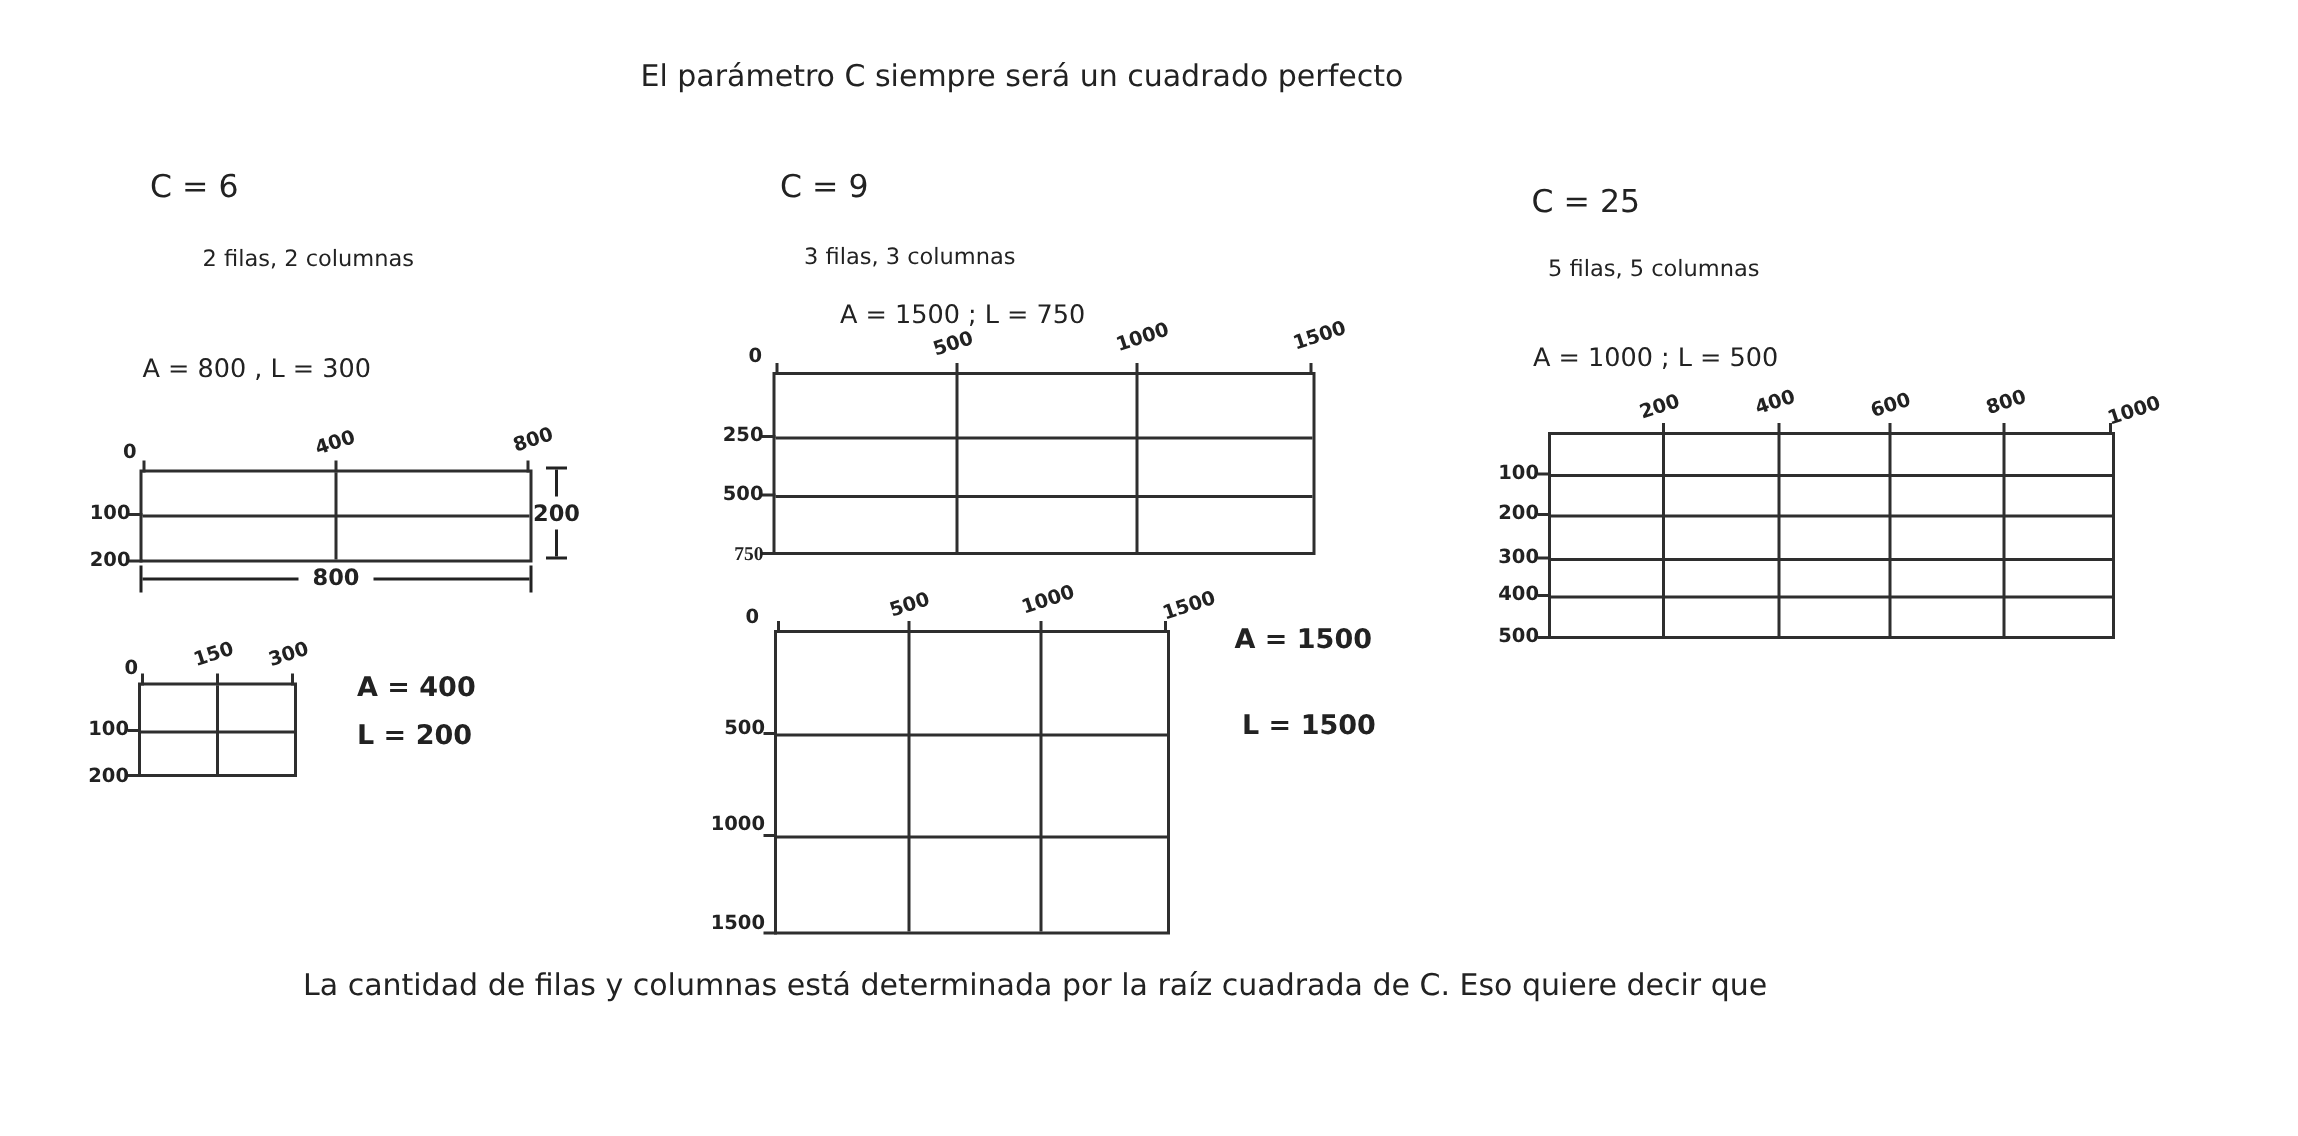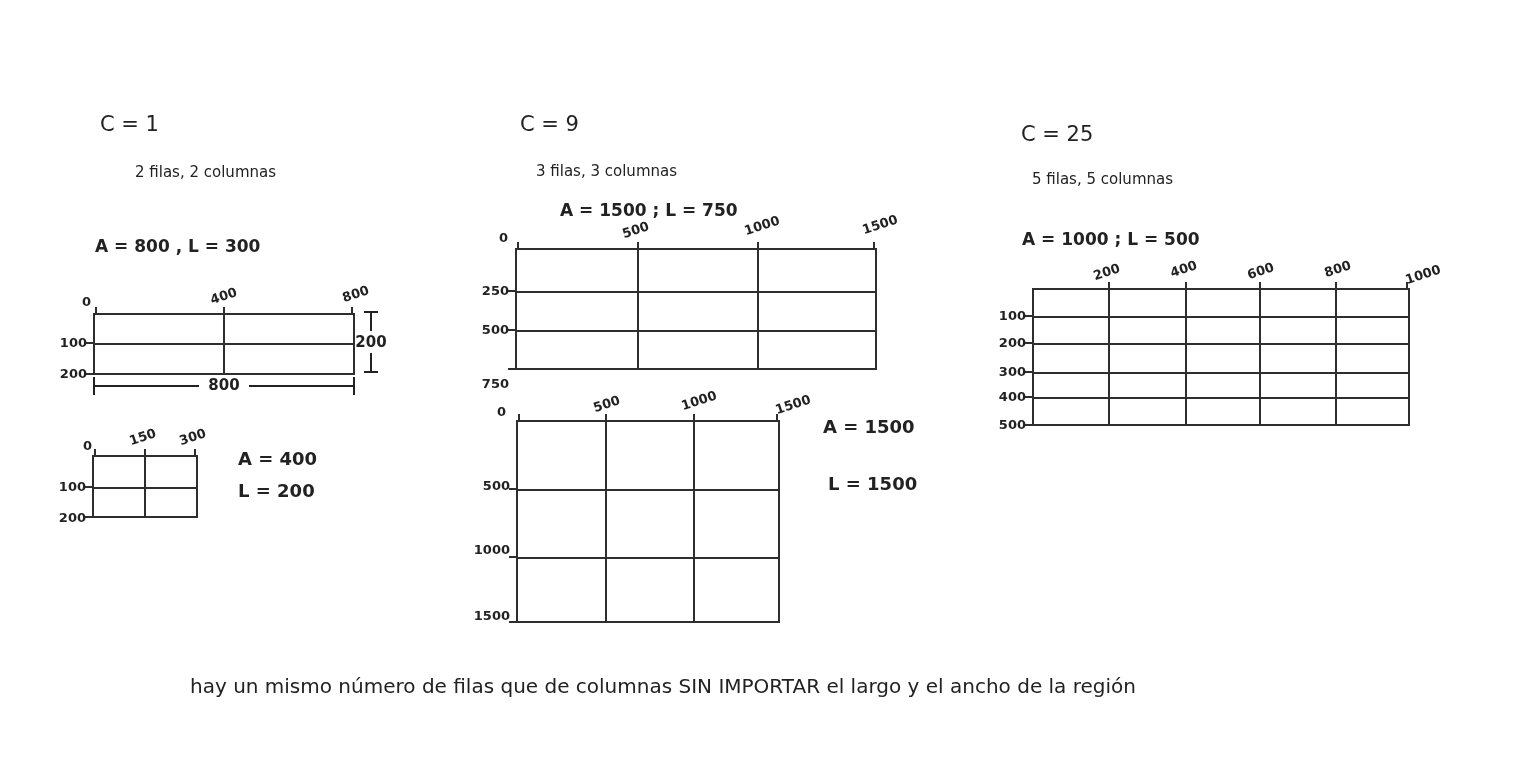--- a/index.html
+++ b/index.html
@@ -4,21 +4,21 @@
 <style>
   html,body{margin:0;padding:0;background:#ffffff;}
   .canvas{
     position:relative;width:1532px;height:757px;background:#ffffff;
     font-family:"DejaVu Sans",sans-serif;color:#222222;overflow:hidden;
   }
   .txt{position:absolute;white-space:nowrap;color:#222222;}
   .title{font-size:20px;}
   .h1{font-size:21px;}
   .h2{font-size:15px;}
-  .params{font-size:17px;font-weight:700;}
+  .params{font-size:17px;font-weight:400;}
   .side-label{font-size:18px;font-weight:700;}
   .footer{font-size:20px;}
   .grid{position:absolute;border:2px solid #2e2e2e;box-sizing:border-box;}
   .vline{position:absolute;top:0;bottom:0;width:2px;background:#2e2e2e;}
   .hline{position:absolute;left:0;right:0;height:2px;background:#2e2e2e;}
   .tx{position:absolute;top:-8px;width:2px;height:8px;background:#2e2e2e;}
   .ty{position:absolute;left:-9px;width:9px;height:2px;background:#2e2e2e;}
   .xlab{position:absolute;font-size:13px;font-weight:700;white-space:nowrap;}
   .rot{transform:rotate(-18deg);transform-origin:left bottom;}
   .ylab{position:absolute;font-size:13px;font-weight:700;white-space:nowrap;
@@ -30,22 +30,23 @@
   .measure-v{position:absolute;display:flex;flex-direction:column;align-items:center;width:26px;}
   .mcap-h{width:14px;height:2px;background:#222;flex:0 0 auto;}
   .mstem{width:2px;flex:1 1 auto;background:#222;}
   .mtext-v{flex:0 0 auto;font-size:15px;font-weight:700;padding:2px 0;}
 </style>
 </head>
 <body>
 
 <div class="canvas">
 
+  <div class="txt title" style="left:427px;top:38px;">El parámetro C siempre será un cuadrado perfecto</div>
 
-  <div class="txt h1" style="left:100px;top:112px;">C = 1</div>
+  <div class="txt h1" style="left:100px;top:112px;">C = 6</div>
   <div class="txt h2" style="left:135px;top:163px;">2 filas, 2 columnas</div>
   <div class="txt params" style="left:95px;top:236px;">A = 800 ,   L = 300</div>
 
   <div class="grid" style="left:93px;top:313px;width:262px;height:62px;">
     <div class="vline" style="left:128px;"></div>
     <div class="hline" style="top:28px;"></div>
     <div class="tx" style="left:0px;"></div>
     <div class="tx" style="left:128px;"></div>
     <div class="tx" style="left:256px;"></div>
     <div class="ty" style="top:27px;"></div>
@@ -105,21 +106,21 @@
     <div class="tx" style="left:356px;"></div>
     <div class="ty" style="top:40px;"></div>
     <div class="ty" style="top:79px;"></div>
     <div class="ty" style="top:118px;"></div>
     <div class="xlab" style="left:-18px;top:-20px;">0</div>
     <div class="xlab rot" style="left:108px;top:-24px;">500</div>
     <div class="xlab rot" style="left:230px;top:-27px;">1000</div>
     <div class="xlab rot" style="left:348px;top:-28px;">1500</div>
     <div class="ylab" style="top:33px;">250</div>
     <div class="ylab" style="top:72px;">500</div>
-    <div class="ylab" style="top:126px;">750</div>
+    <div class="ylab" style="top:111px;font-family:Liberation Serif, serif;">750</div>
   </div>
 
   <div class="grid" style="left:516px;top:420px;width:264px;height:203px;">
     <div class="vline" style="left:87px;"></div>
     <div class="vline" style="left:175px;"></div>
     <div class="hline" style="top:67px;"></div>
     <div class="hline" style="top:135px;"></div>
     <div class="tx" style="left:0px;"></div>
     <div class="tx" style="left:87px;"></div>
     <div class="tx" style="left:175px;"></div>
@@ -166,15 +167,15 @@
     <div class="xlab rot" style="left:216px;top:-23px;">600</div>
     <div class="xlab rot" style="left:293px;top:-25px;">800</div>
     <div class="xlab rot" style="left:374px;top:-18px;">1000</div>
     <div class="ylab" style="top:18px;">100</div>
     <div class="ylab" style="top:45px;">200</div>
     <div class="ylab" style="top:74px;">300</div>
     <div class="ylab" style="top:99px;">400</div>
     <div class="ylab" style="top:127px;">500</div>
   </div>
 
-  <div class="txt footer" style="left:190px;top:674px;">hay un mismo número de filas que de columnas SIN IMPORTAR el largo y el ancho de la región</div>
+  <div class="txt footer" style="left:202px;top:644px;">La cantidad de filas y columnas está determinada por la raíz cuadrada de C. Eso quiere decir que</div>
 
 </div>
 
 </body></html>

